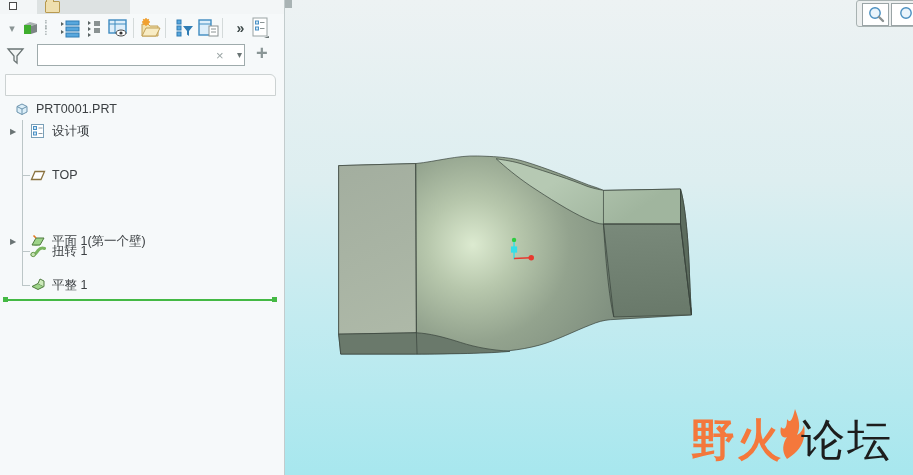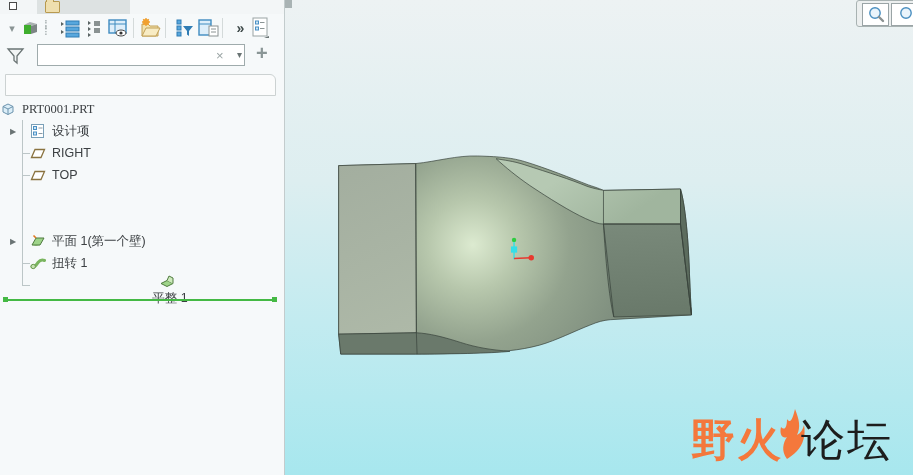--- a/index.html
+++ b/index.html
@@ -52,21 +52,21 @@
   
   #sub-panel{position:absolute;left:5px;top:74px;width:271px;height:22px;background:#fbfcfc;border:1px solid #ccd2d2;border-radius:0 6px 0 0;box-sizing:border-box;}
   
   #tree{position:absolute;left:0;top:96px;width:284px;height:240px;font-size:12.5px;color:#3c4043;}
   .trow{position:absolute;left:0;width:280px;height:22px;display:flex;align-items:center;}
   .trow .ticon{width:16px;height:16px;flex:0 0 16px;margin-right:6px;}
   .trow .tlabel{white-space:nowrap;}
   .expander{position:absolute;left:10px;width:8px;color:#6a7474;font-size:8px;}
   .vline{position:absolute;left:22px;top:24px;width:1px;height:166px;background:#bcc6c7;}
   .stub{position:absolute;left:22px;width:8px;height:1px;background:#bcc6c7;}
-  .ind0{padding-left:0;font-family:Liberation Serif, serif;}
+  .ind0{padding-left:14px;}
   .ind1{padding-left:30px;}
   #insert-line{position:absolute;left:5px;top:299px;width:270px;height:2px;background:#44b944;}
   #insert-line:before,#insert-line:after{content:"";position:absolute;top:-2px;width:5px;height:5px;background:#44b944;}
   #insert-line:before{left:-2px;} #insert-line:after{right:-2px;}
   
   #search-panel{position:absolute;left:856px;top:0;width:80px;height:27px;background:#ecefef;border:1px solid #a8b2b2;border-radius:3px;box-sizing:border-box;}
   .search-btn{position:absolute;top:2px;width:25px;height:21px;background:#fff;border:1px solid #9aa4a6;display:flex;align-items:center;justify-content:center;}
 </style>
 </head>
 <body>
@@ -282,29 +282,20 @@
           <svg width="16" height="16" viewBox="0 0 16 16">
               <rect x="1.5" y="1.5" width="12" height="13" fill="#fff" stroke="#7aa0b8"></rect>
               <rect x="3.5" y="3.5" width="3" height="3" fill="#cfe6f4" stroke="#4a90c4"></rect>
               <rect x="3.5" y="9" width="3" height="3" fill="#cfe6f4" stroke="#4a90c4"></rect>
               <path d="M8.5,5 h4 M8.5,10.5 h4" stroke="#8a9aa4"></path>
             </svg>
         </span>
         <span class="tlabel">设计项</span>
       </div>
 
-      <div class="trow ind1" style="top:46px;">
-        <span class="stub" style="top:11px;"></span>
-        <span class="ticon">
-          <svg width="16" height="16" viewBox="0 0 16 16">
-              <path d="M1.5,12.5 L5,4.5 H14.5 L11,12.5 Z" fill="#fff" stroke="#8a7340" stroke-width="1.3"></path>
-            </svg>
-        </span>
-        <span class="tlabel">RIGHT</span>
-      </div>
 
       <div class="trow ind1" style="top:68px;">
         <span class="stub" style="top:11px;"></span>
         <span class="ticon">
           <svg width="16" height="16" viewBox="0 0 16 16">
               <path d="M1.5,12.5 L5,4.5 H14.5 L11,12.5 Z" fill="#fff" stroke="#8a7340" stroke-width="1.3"></path>
             </svg>
         </span>
         <span class="tlabel">TOP</span>
       </div>
@@ -316,32 +307,32 @@
         <span class="ticon">
           <svg width="16" height="16" viewBox="0 0 16 16">
               <path d="M2,12 L6,5 H14 L10,12 Z" fill="#9ed489" stroke="#4e7a3e"></path>
               <path d="M6,5 L3.5,2.5" stroke="#e07820" stroke-width="1.6"></path>
               <path d="M2,12 L6,12.8 L10,12 Z" fill="#6aa050"></path>
             </svg>
         </span>
         <span class="tlabel">平面 1(第一个壁)</span>
       </div>
 
-      <div class="trow ind1" style="top:156px;text-align:center;">
+      <div class="trow ind1" style="top:144px;text-align:center;">
         <span class="stub" style="top:11px;"></span>
         <span class="ticon">
           <svg width="16" height="16" viewBox="0 0 16 16">
               <path d="M2,11.5 C5,13 6.5,9.5 8,7.5 C10,5 12,4.5 14.5,5.5" stroke="#7ab55f" stroke-width="3" fill="none" stroke-linecap="round"></path>
               <circle cx="3.2" cy="11.5" r="2.2" fill="#c6e2b2" stroke="#6a9a50"></circle>
             </svg>
         </span>
         <span class="tlabel">扭转 1</span>
       </div>
 
-      <div class="trow ind1" style="top:178px;flex-direction:column;">
+      <div class="trow ind1" style="top:178px;">
         <span class="stub" style="top:11px;"></span>
         <span class="ticon">
           <svg width="16" height="16" viewBox="0 0 16 16">
               <path d="M2,9.5 L8,6.5 L14,9.5 L8,12.5 Z" fill="#9ed489" stroke="#4e7a3e"></path>
               <path d="M8,6.5 L10,2 L14,4 L14,9.5" fill="#cdeabb" stroke="#4e7a3e"></path>
             </svg>
         </span>
         <span class="tlabel">平整 1</span>
       </div>
     </div>

